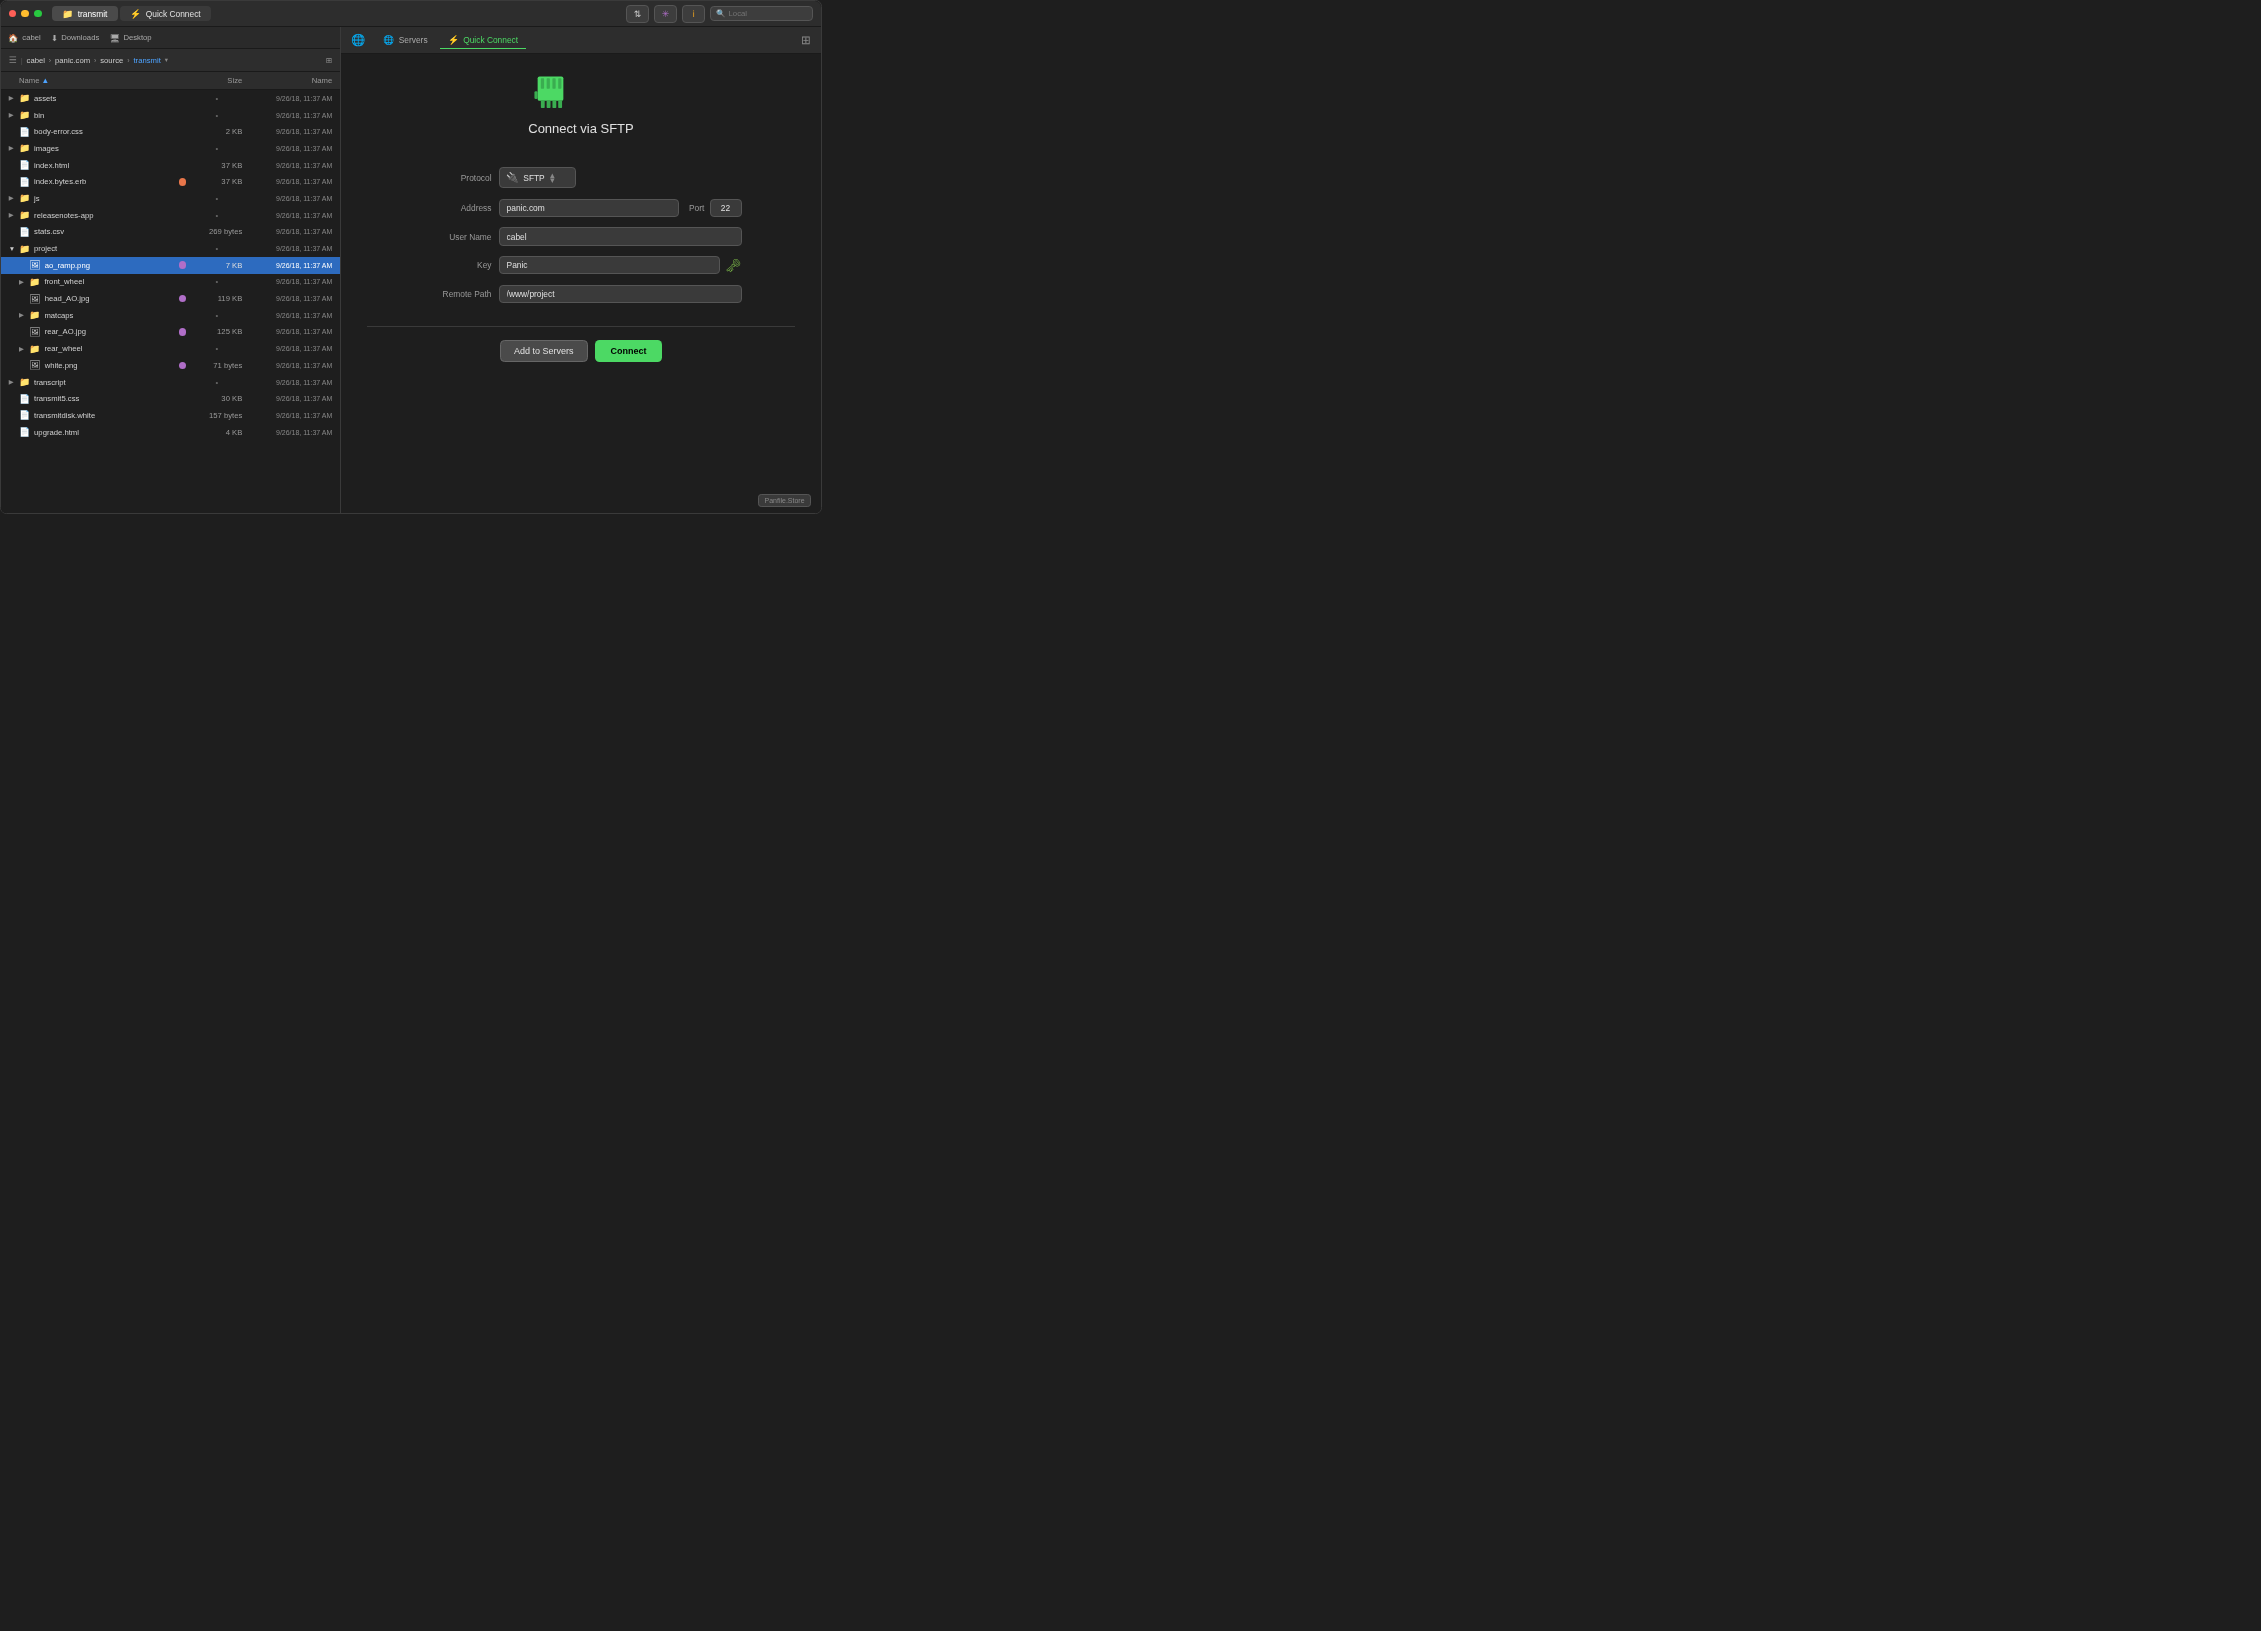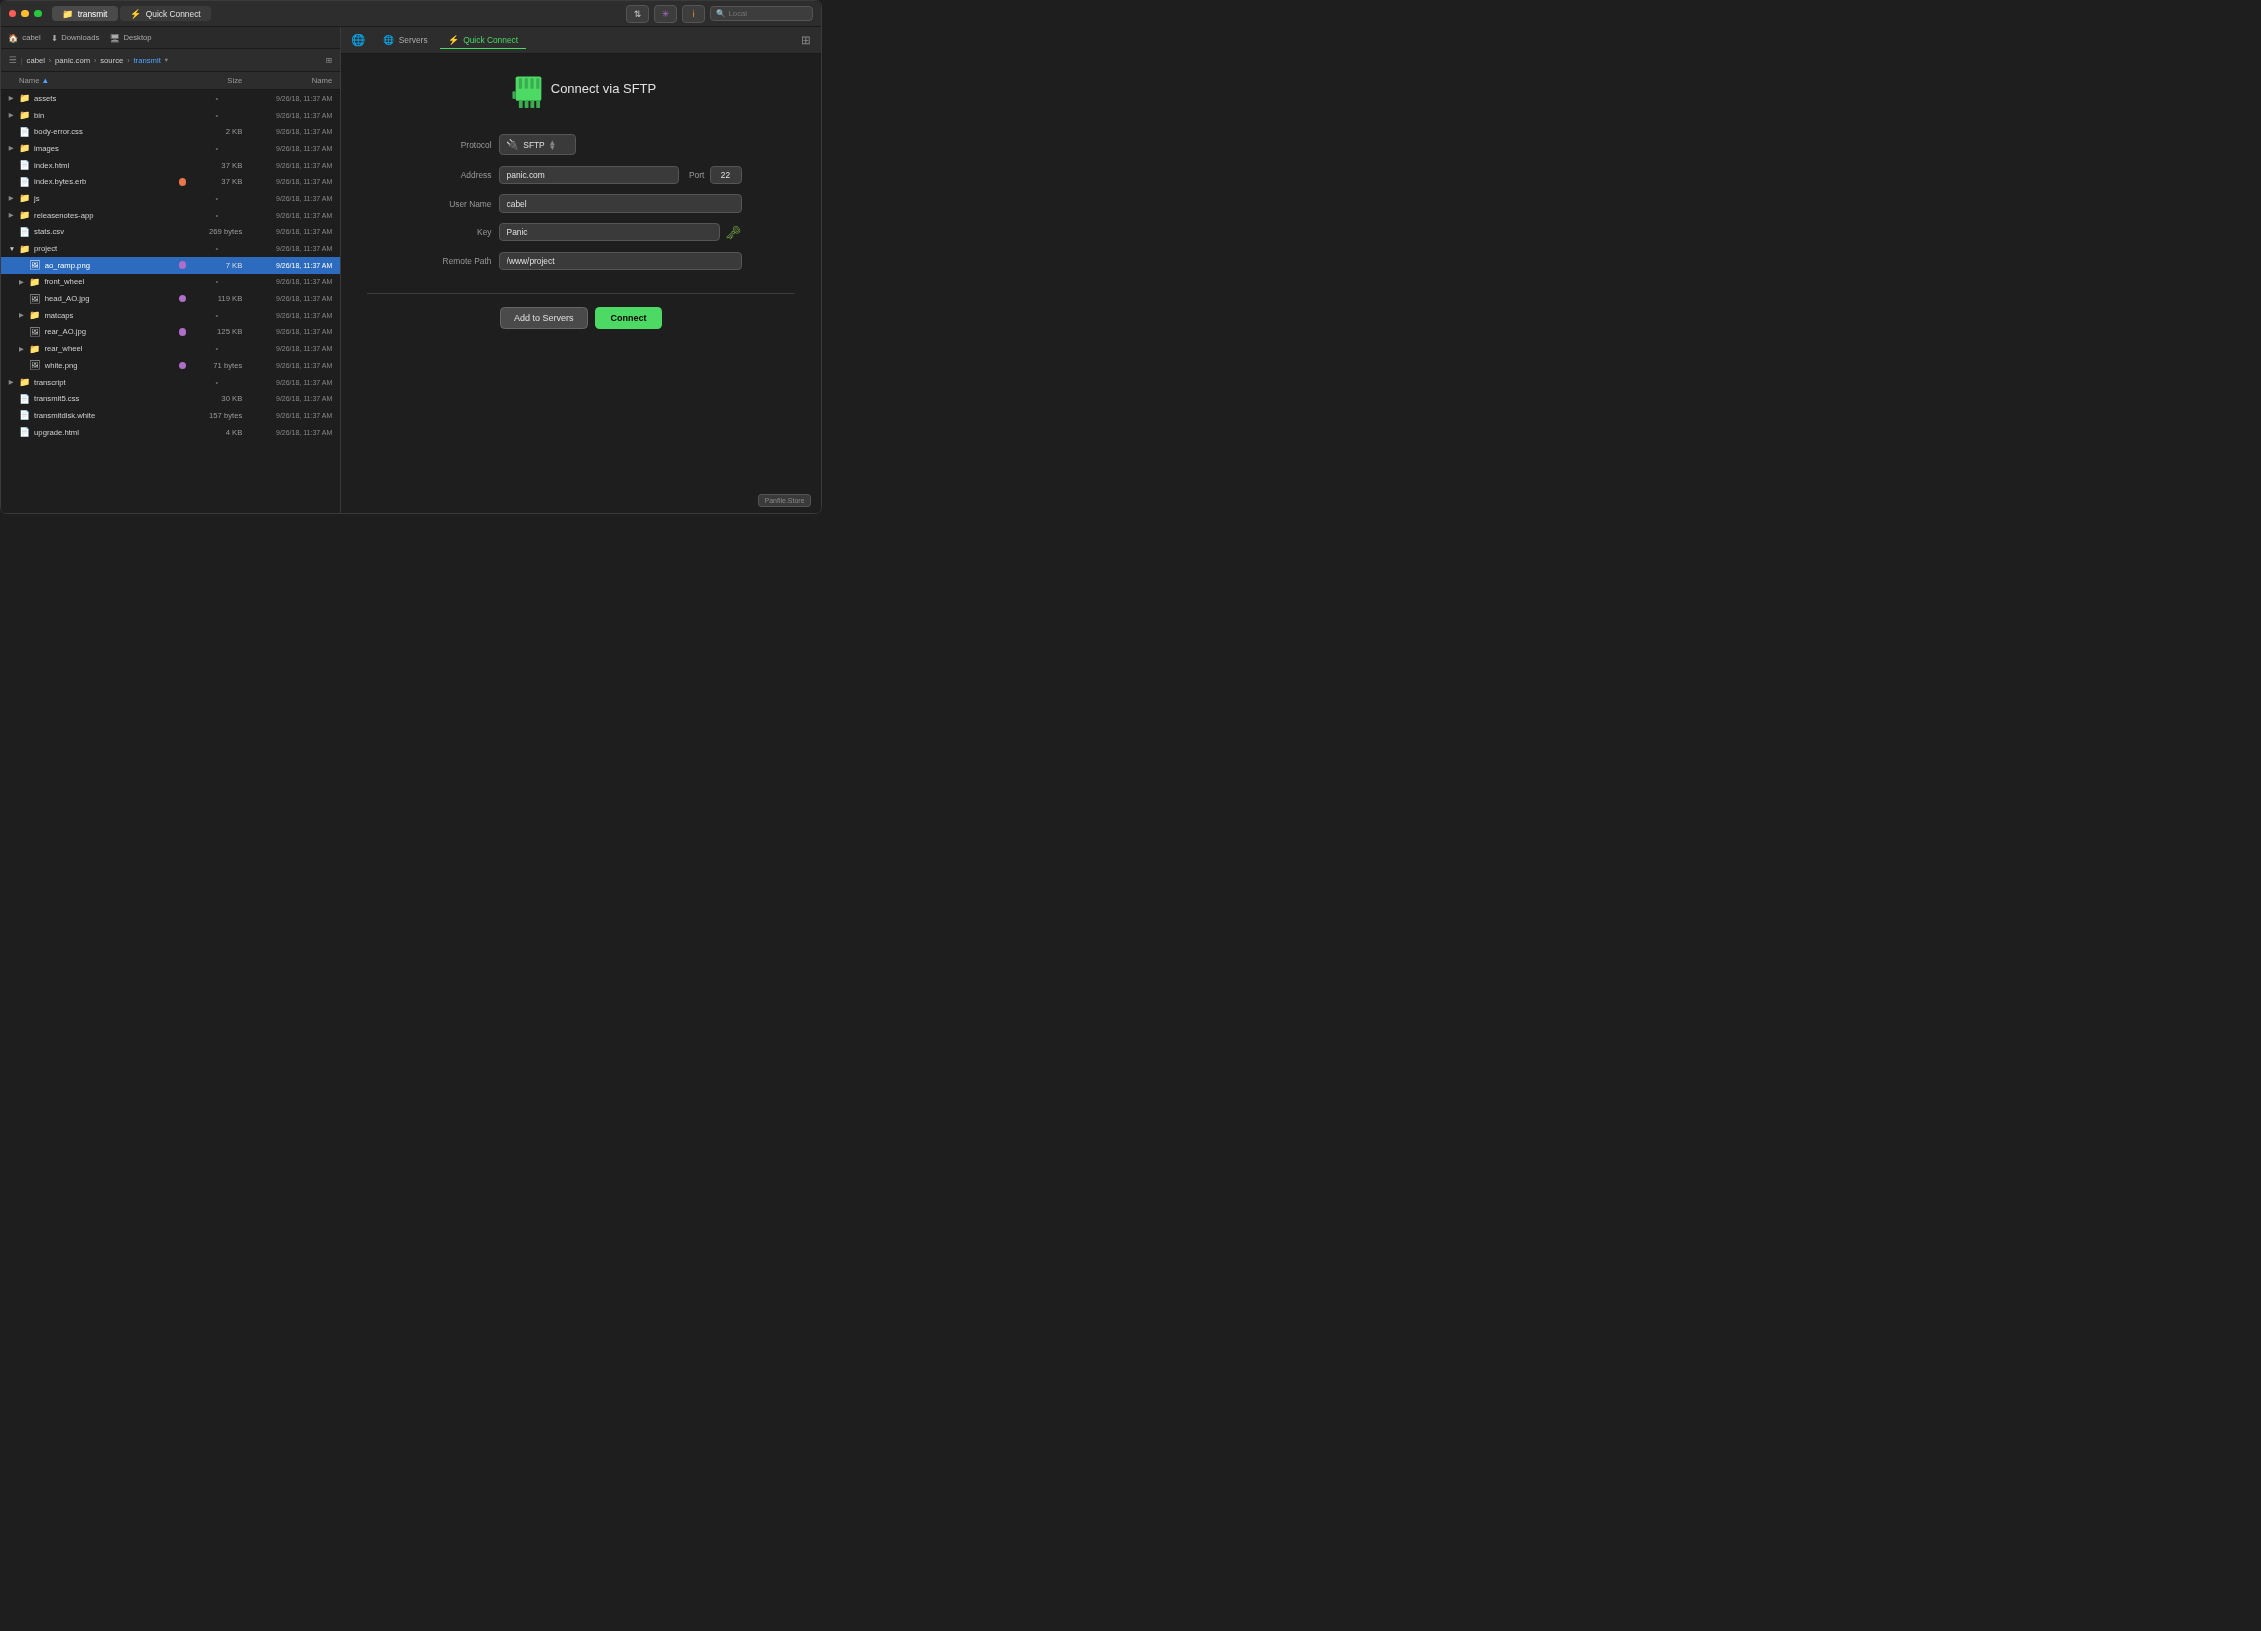--- a/index.html
+++ b/index.html
@@ -255,22 +255,22 @@
       flex: 1;
       display: flex;
       flex-direction: column;
       align-items: center;
       padding: 19px 26px;
       overflow-y: auto;
     }
 
     .qc-icon-area {
       display: flex;
-      flex-direction: row;
-      align-items: center;
+      flex-direction: column;
+      align-items: flex-start;
       margin-bottom: 13px;
     }
 
     .ethernet-icon {
       width: 45px;
       height: 39px;
       margin-bottom: 9px;
     }
 
     .qc-title {

